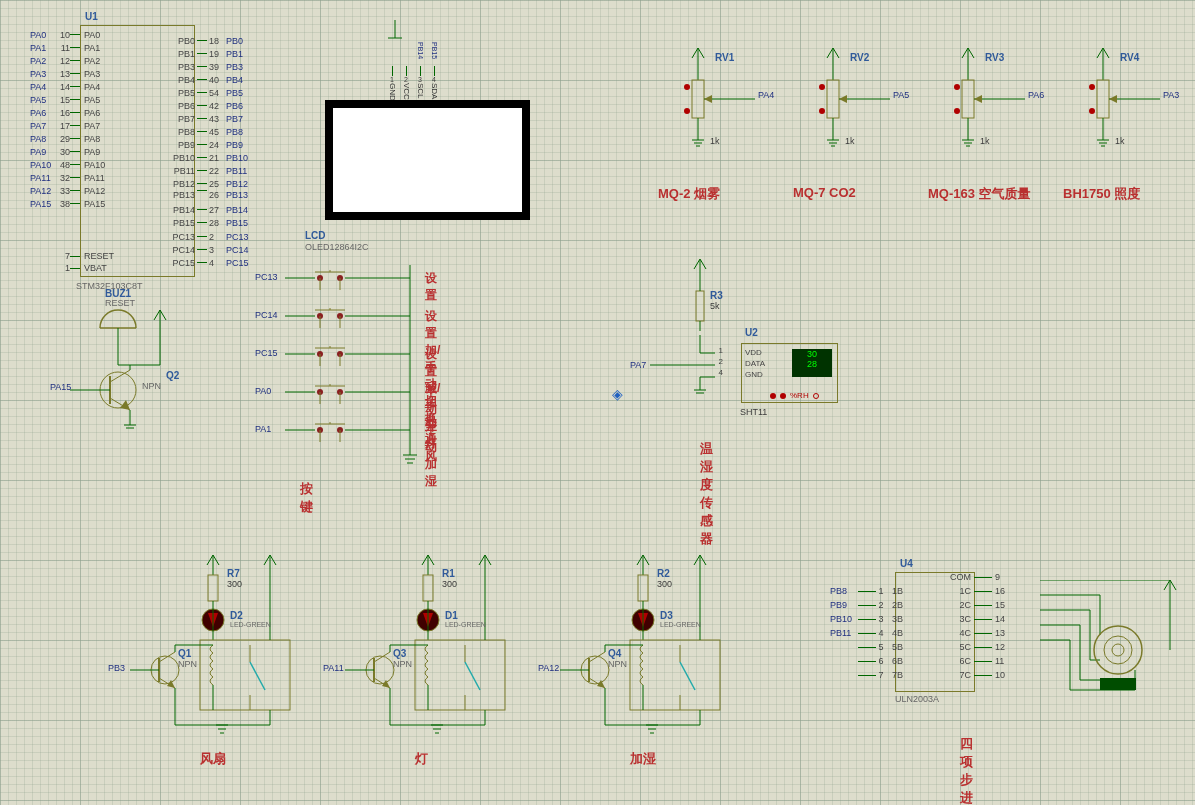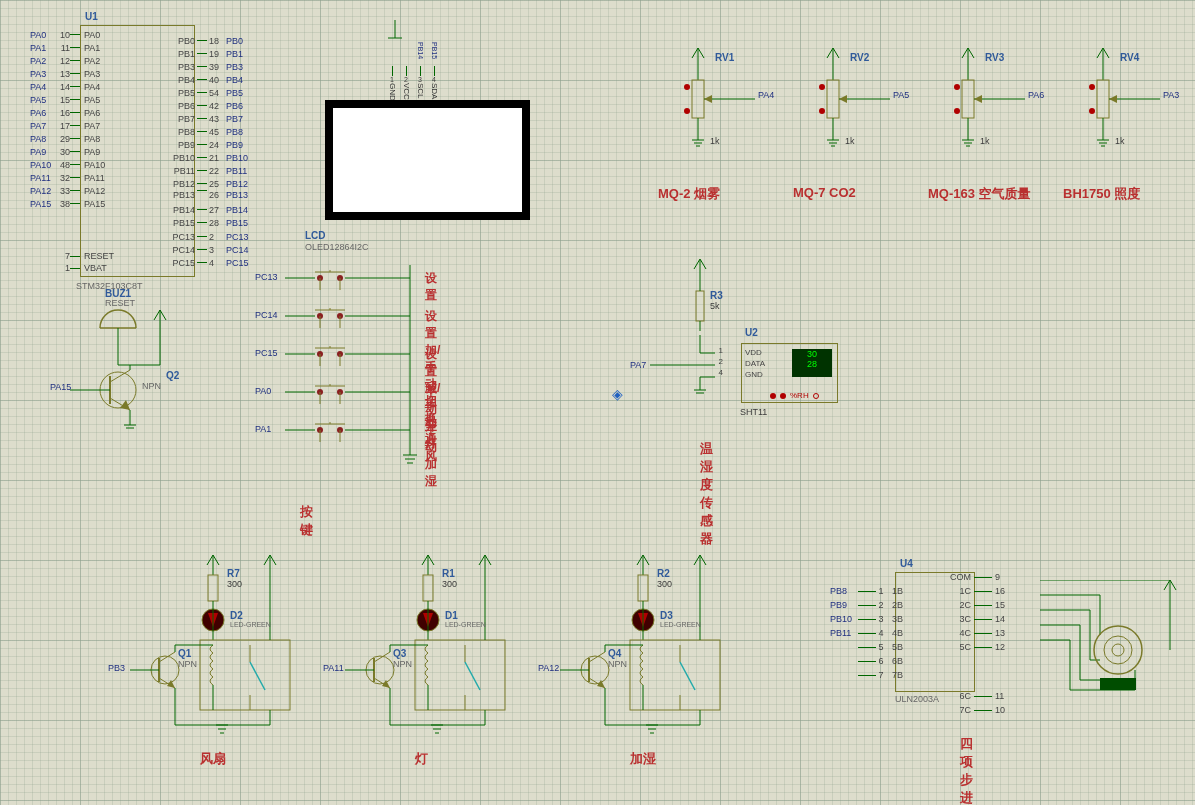--- a/index.html
+++ b/index.html
@@ -433,21 +433,21 @@
       <circle cx="55" cy="8" r="3" fill="#8a2020"></circle>
       <line x1="35" y1="8" x2="35" y2="20" stroke="#7a7a2a"></line>
       <line x1="55" y1="8" x2="55" y2="20" stroke="#7a7a2a"></line>
       <line x1="30" y1="2" x2="60" y2="2" stroke="#7a7a2a"></line>
       <line x1="45" y1="2" x2="45" y2="-4" stroke="#7a7a2a"></line>
       <line x1="60" y1="8" x2="125" y2="8" stroke="#006600"></line>
     </svg>
     <span class="section-label abs" style="left:145px;top:0px;font-size:12px;">手动加湿</span>
       </div>
     </div>
-  <div class="section-label abs" style="left:20px; top:210px;margin-top:23px;">按键</div>
+  <div class="section-label abs" style="left:20px; top:210px;">按键</div>
 
   <svg class="abs" style="left:120px; top:-5px;" width="30" height="220">
     <line x1="10" y1="0" x2="10" y2="190" stroke="#006600" stroke-width="1"></line>
     <line x1="3" y1="190" x2="17" y2="190" stroke="#006600" stroke-width="1"></line>
     <line x1="5" y1="194" x2="15" y2="194" stroke="#006600" stroke-width="1"></line>
     <line x1="7" y1="198" x2="13" y2="198" stroke="#006600" stroke-width="1"></line>
   </svg>
 </div>
 
 <div class="abs" style="left:625px; top:265px;">
@@ -753,21 +753,21 @@
       <div style="height: 14px; display: flex; align-items: center;">
         <span class="pin-label" style="width:26px;text-align:right;color:#444;">4C</span>
     <span style="width:18px;height:1px;background:#006600;margin:0 3px;"></span>
     <span class="pin-label" style="width:14px;color:#444;">13</span>
       </div>
       <div style="height: 14px; display: flex; align-items: center;">
         <span class="pin-label" style="width:26px;text-align:right;color:#444;">5C</span>
     <span style="width:18px;height:1px;background:#006600;margin:0 3px;"></span>
     <span class="pin-label" style="width:14px;color:#444;">12</span>
       </div>
-      <div style="height: 14px; display: flex; align-items: center; margin-top: 35px;">
+      <div style="height: 14px; display: flex; align-items: center;">
         <span class="pin-label" style="width:26px;text-align:right;color:#444;">6C</span>
     <span style="width:18px;height:1px;background:#006600;margin:0 3px;"></span>
     <span class="pin-label" style="width:14px;color:#444;">11</span>
       </div>
       <div style="height: 14px; display: flex; align-items: center;">
         <span class="pin-label" style="width:26px;text-align:right;color:#444;">7C</span>
     <span style="width:18px;height:1px;background:#006600;margin:0 3px;"></span>
     <span class="pin-label" style="width:14px;color:#444;">10</span>
       </div>
     </div>

